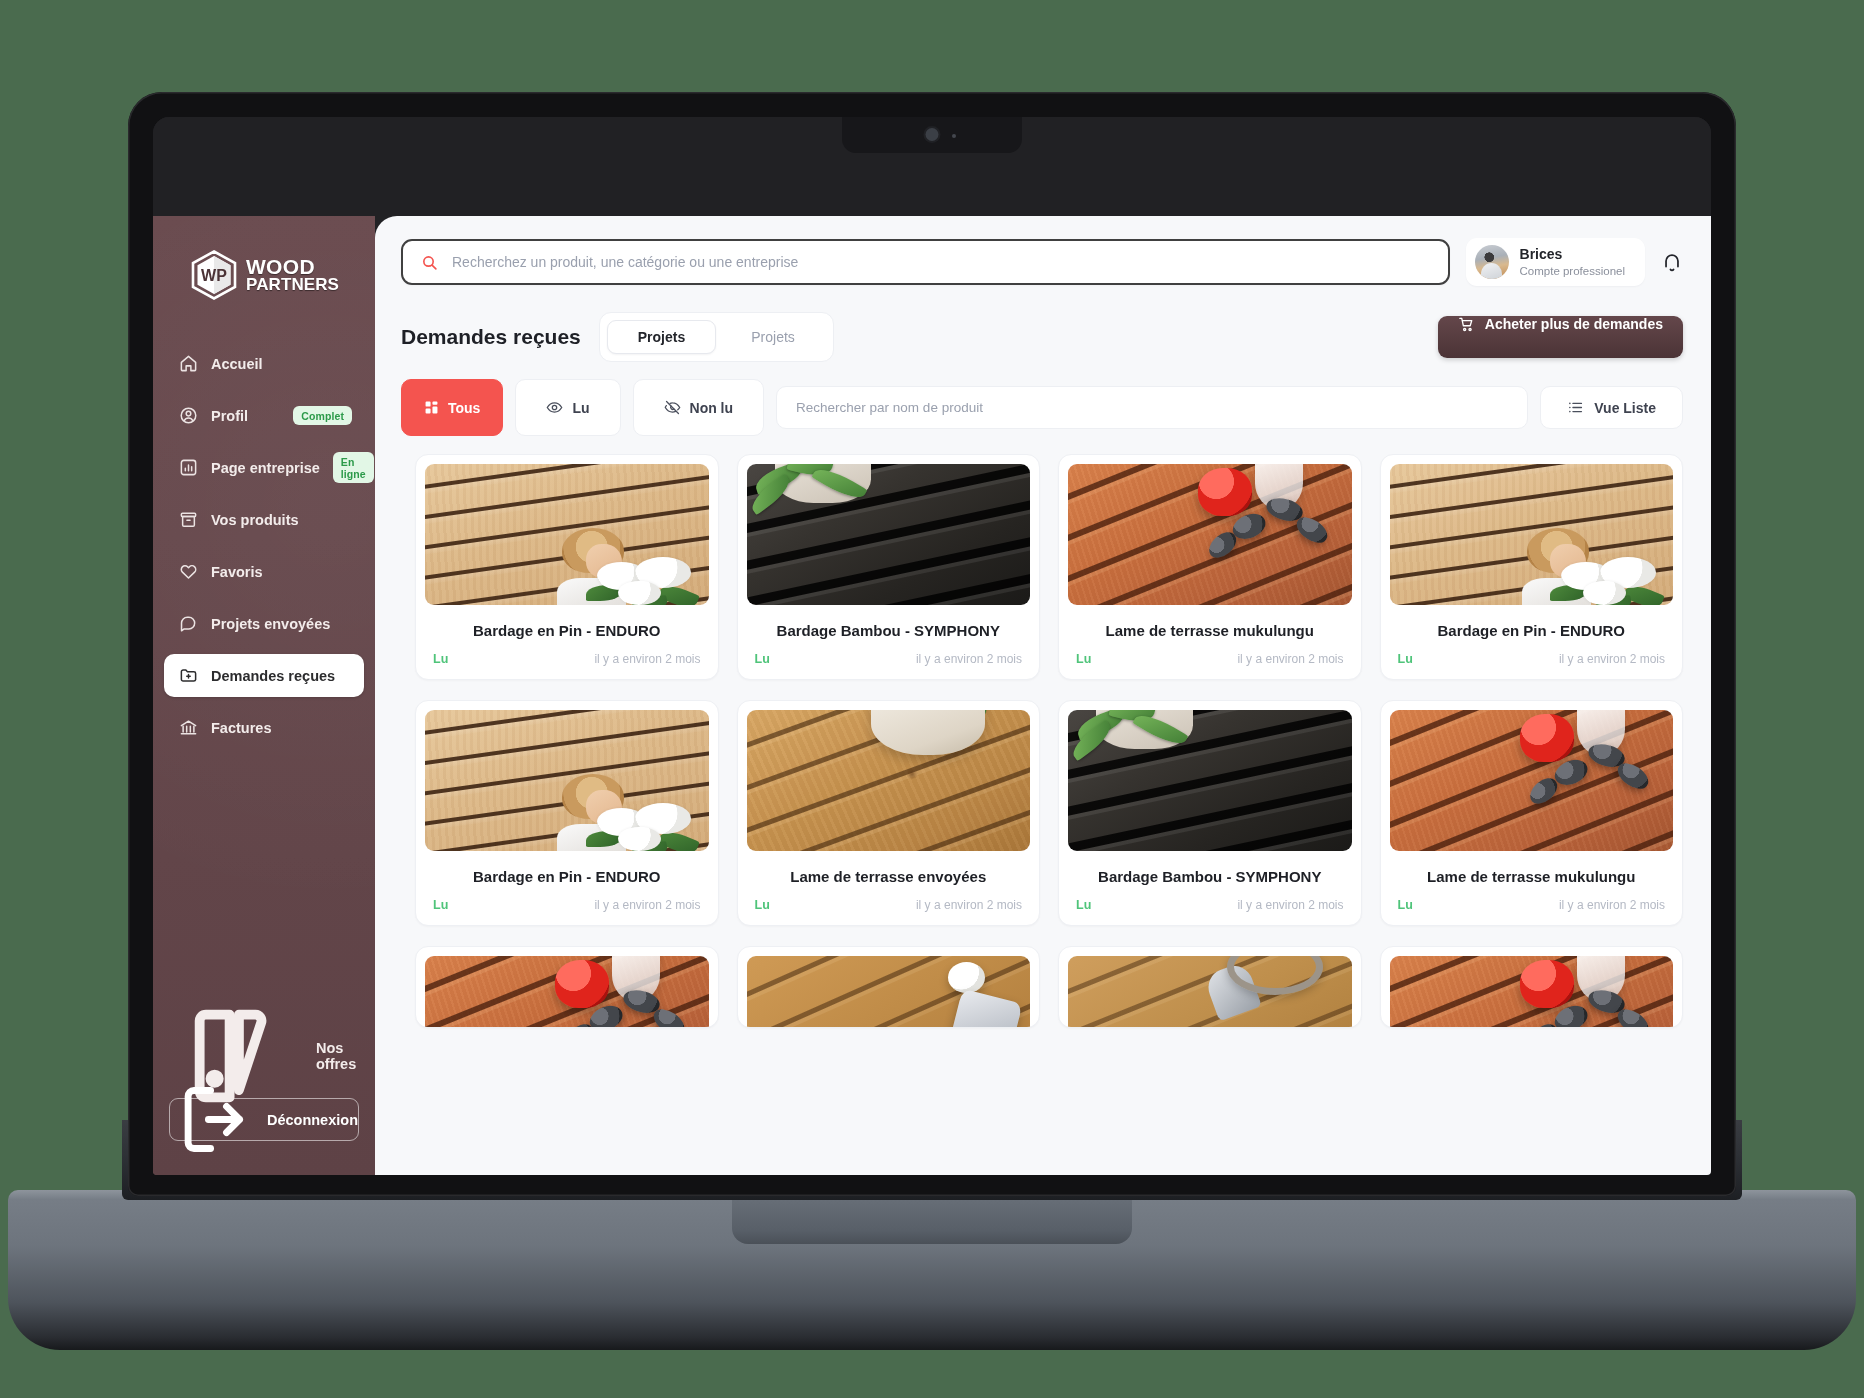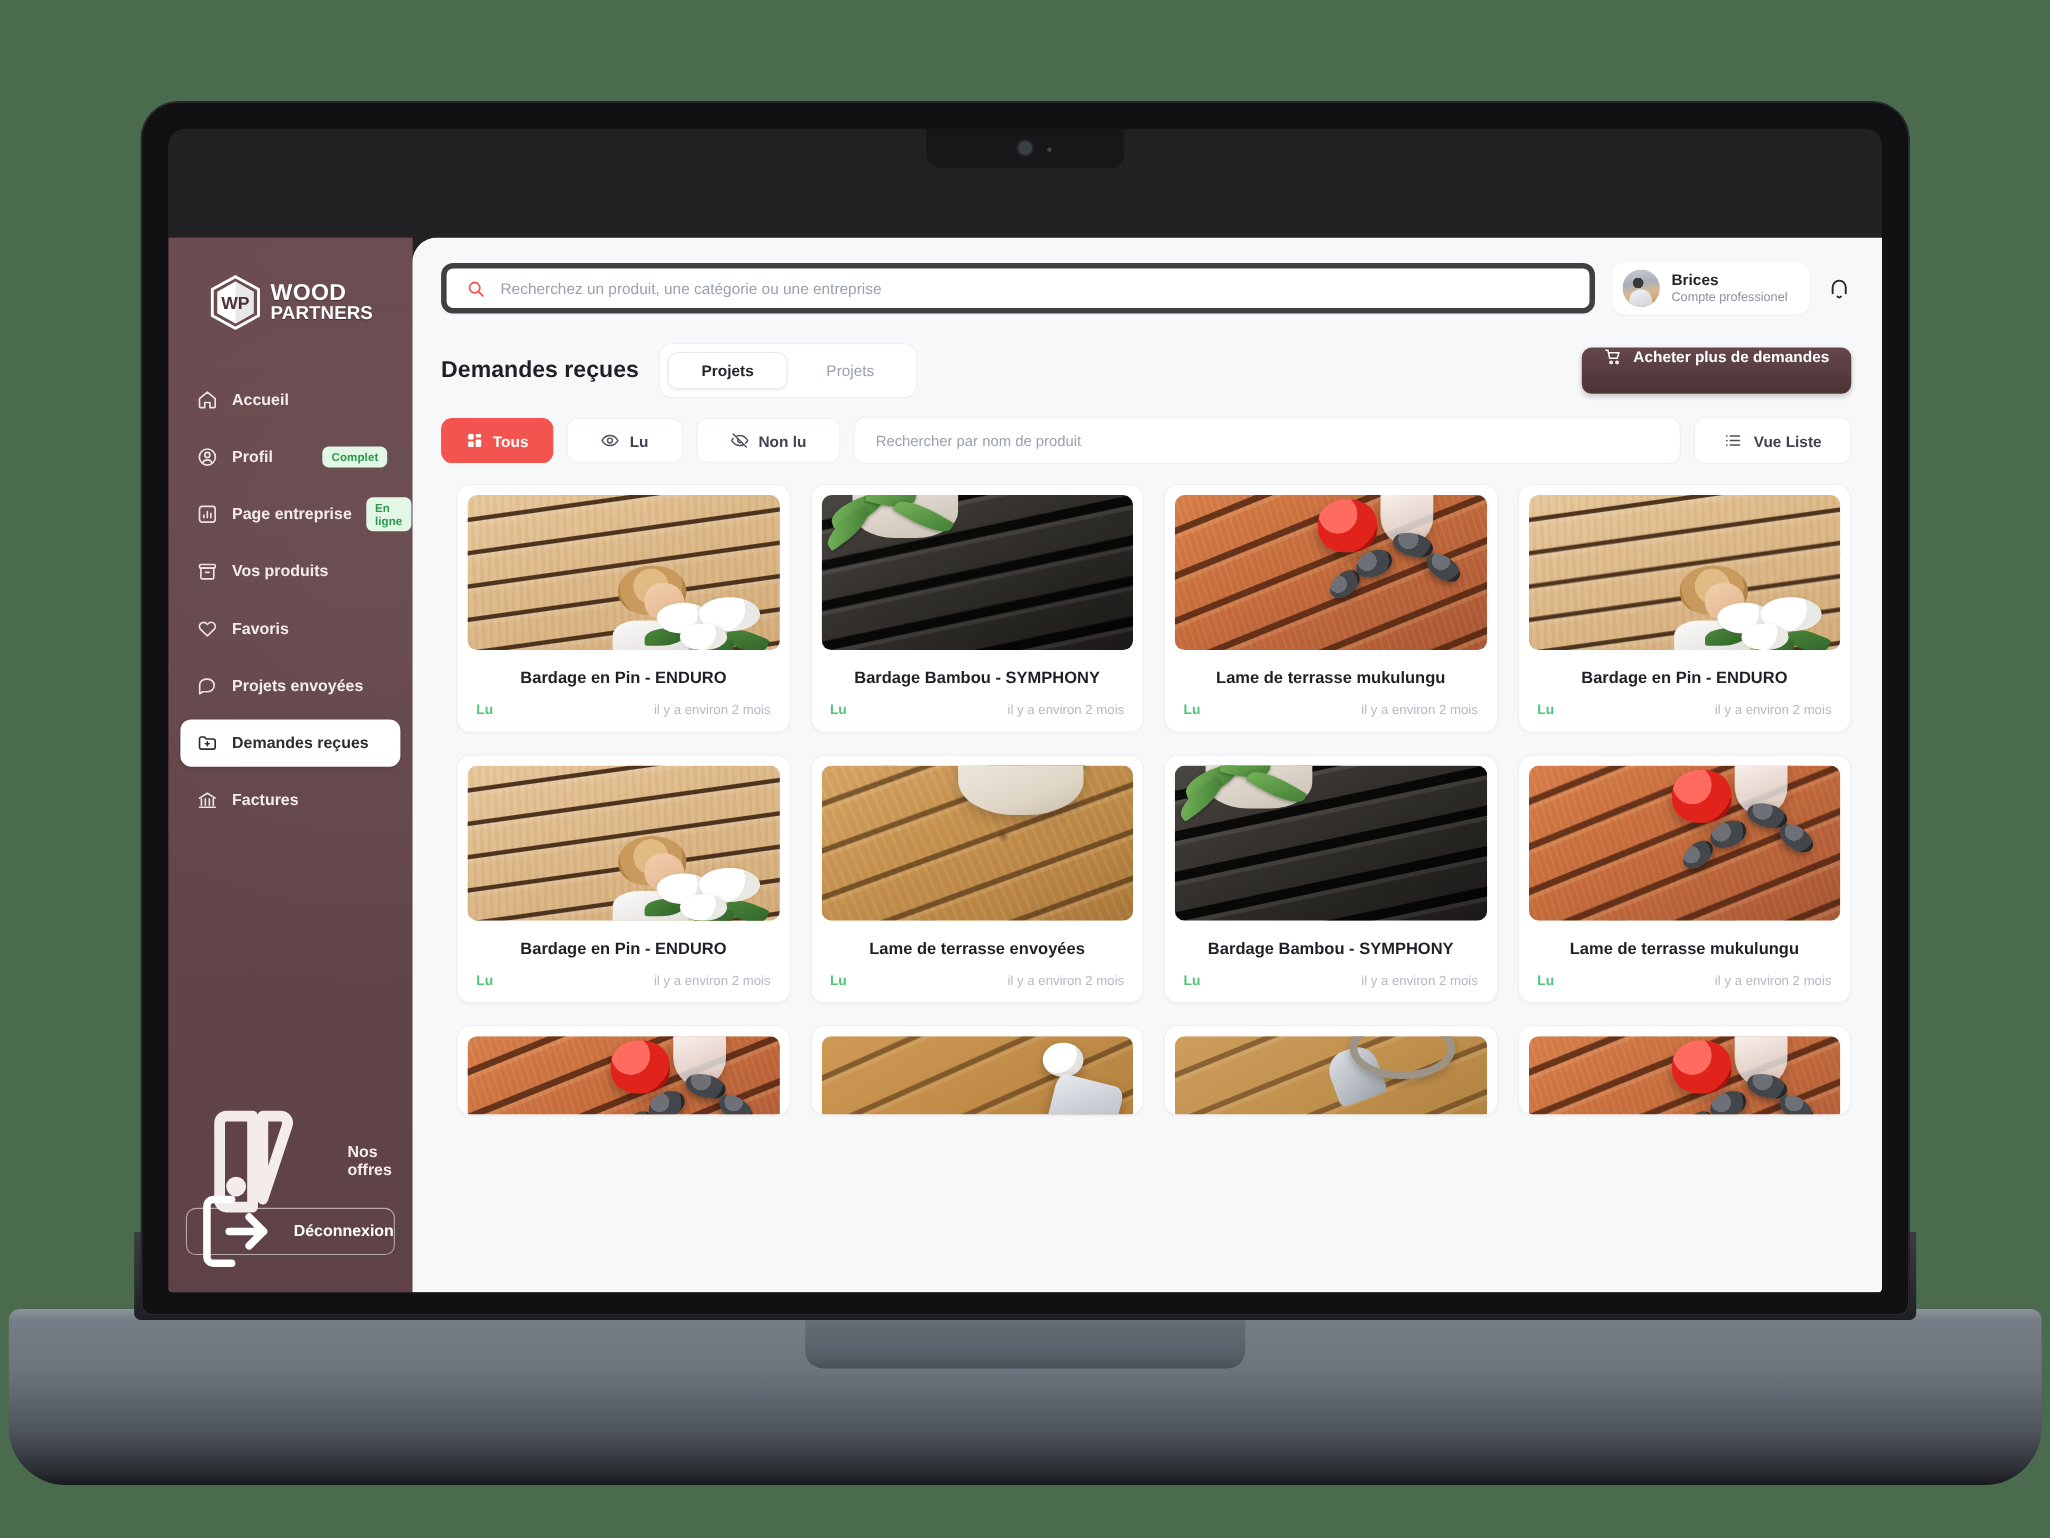--- a/index.html
+++ b/index.html
@@ -207,21 +207,21 @@
   }
   .topbar {
     display: flex; align-items: center;
     gap: 16px;
     padding: 22px 28px 4px 26px;
   }
   .searchbox {
     flex: 1;
     height: 46px;
     background: #fff;
-    border: 5px solid #404040;
+    border: 2px solid #404040;
     border-radius: 11px;
     display: flex; align-items: center;
     gap: 12px;
     padding: 0 18px;
     box-shadow: 0 1px 2px rgba(16,24,40,.03);
   }
   .searchbox .mag { flex: 0 0 17px; }
   .searchbox input {
     border: 0; outline: 0;
     font-size: 14px;
@@ -310,21 +310,21 @@
     white-space: nowrap;
   }
 
   
   .filterrow {
     display: flex; align-items: center; gap: 12px;
     padding: 17px 28px 0 26px;
   }
   .chip {
     display: flex; align-items: center; gap: 9px;
-    height: 41px;
+    height: 57px;
     padding: 0 24px;
     background: #fff;
     border: 1px solid #edeff3;
     border-radius: 10px;
     font-size: 14px;
     color: #3f4350;
     font-weight: 600;
     cursor: pointer;
     white-space: nowrap;
   }

